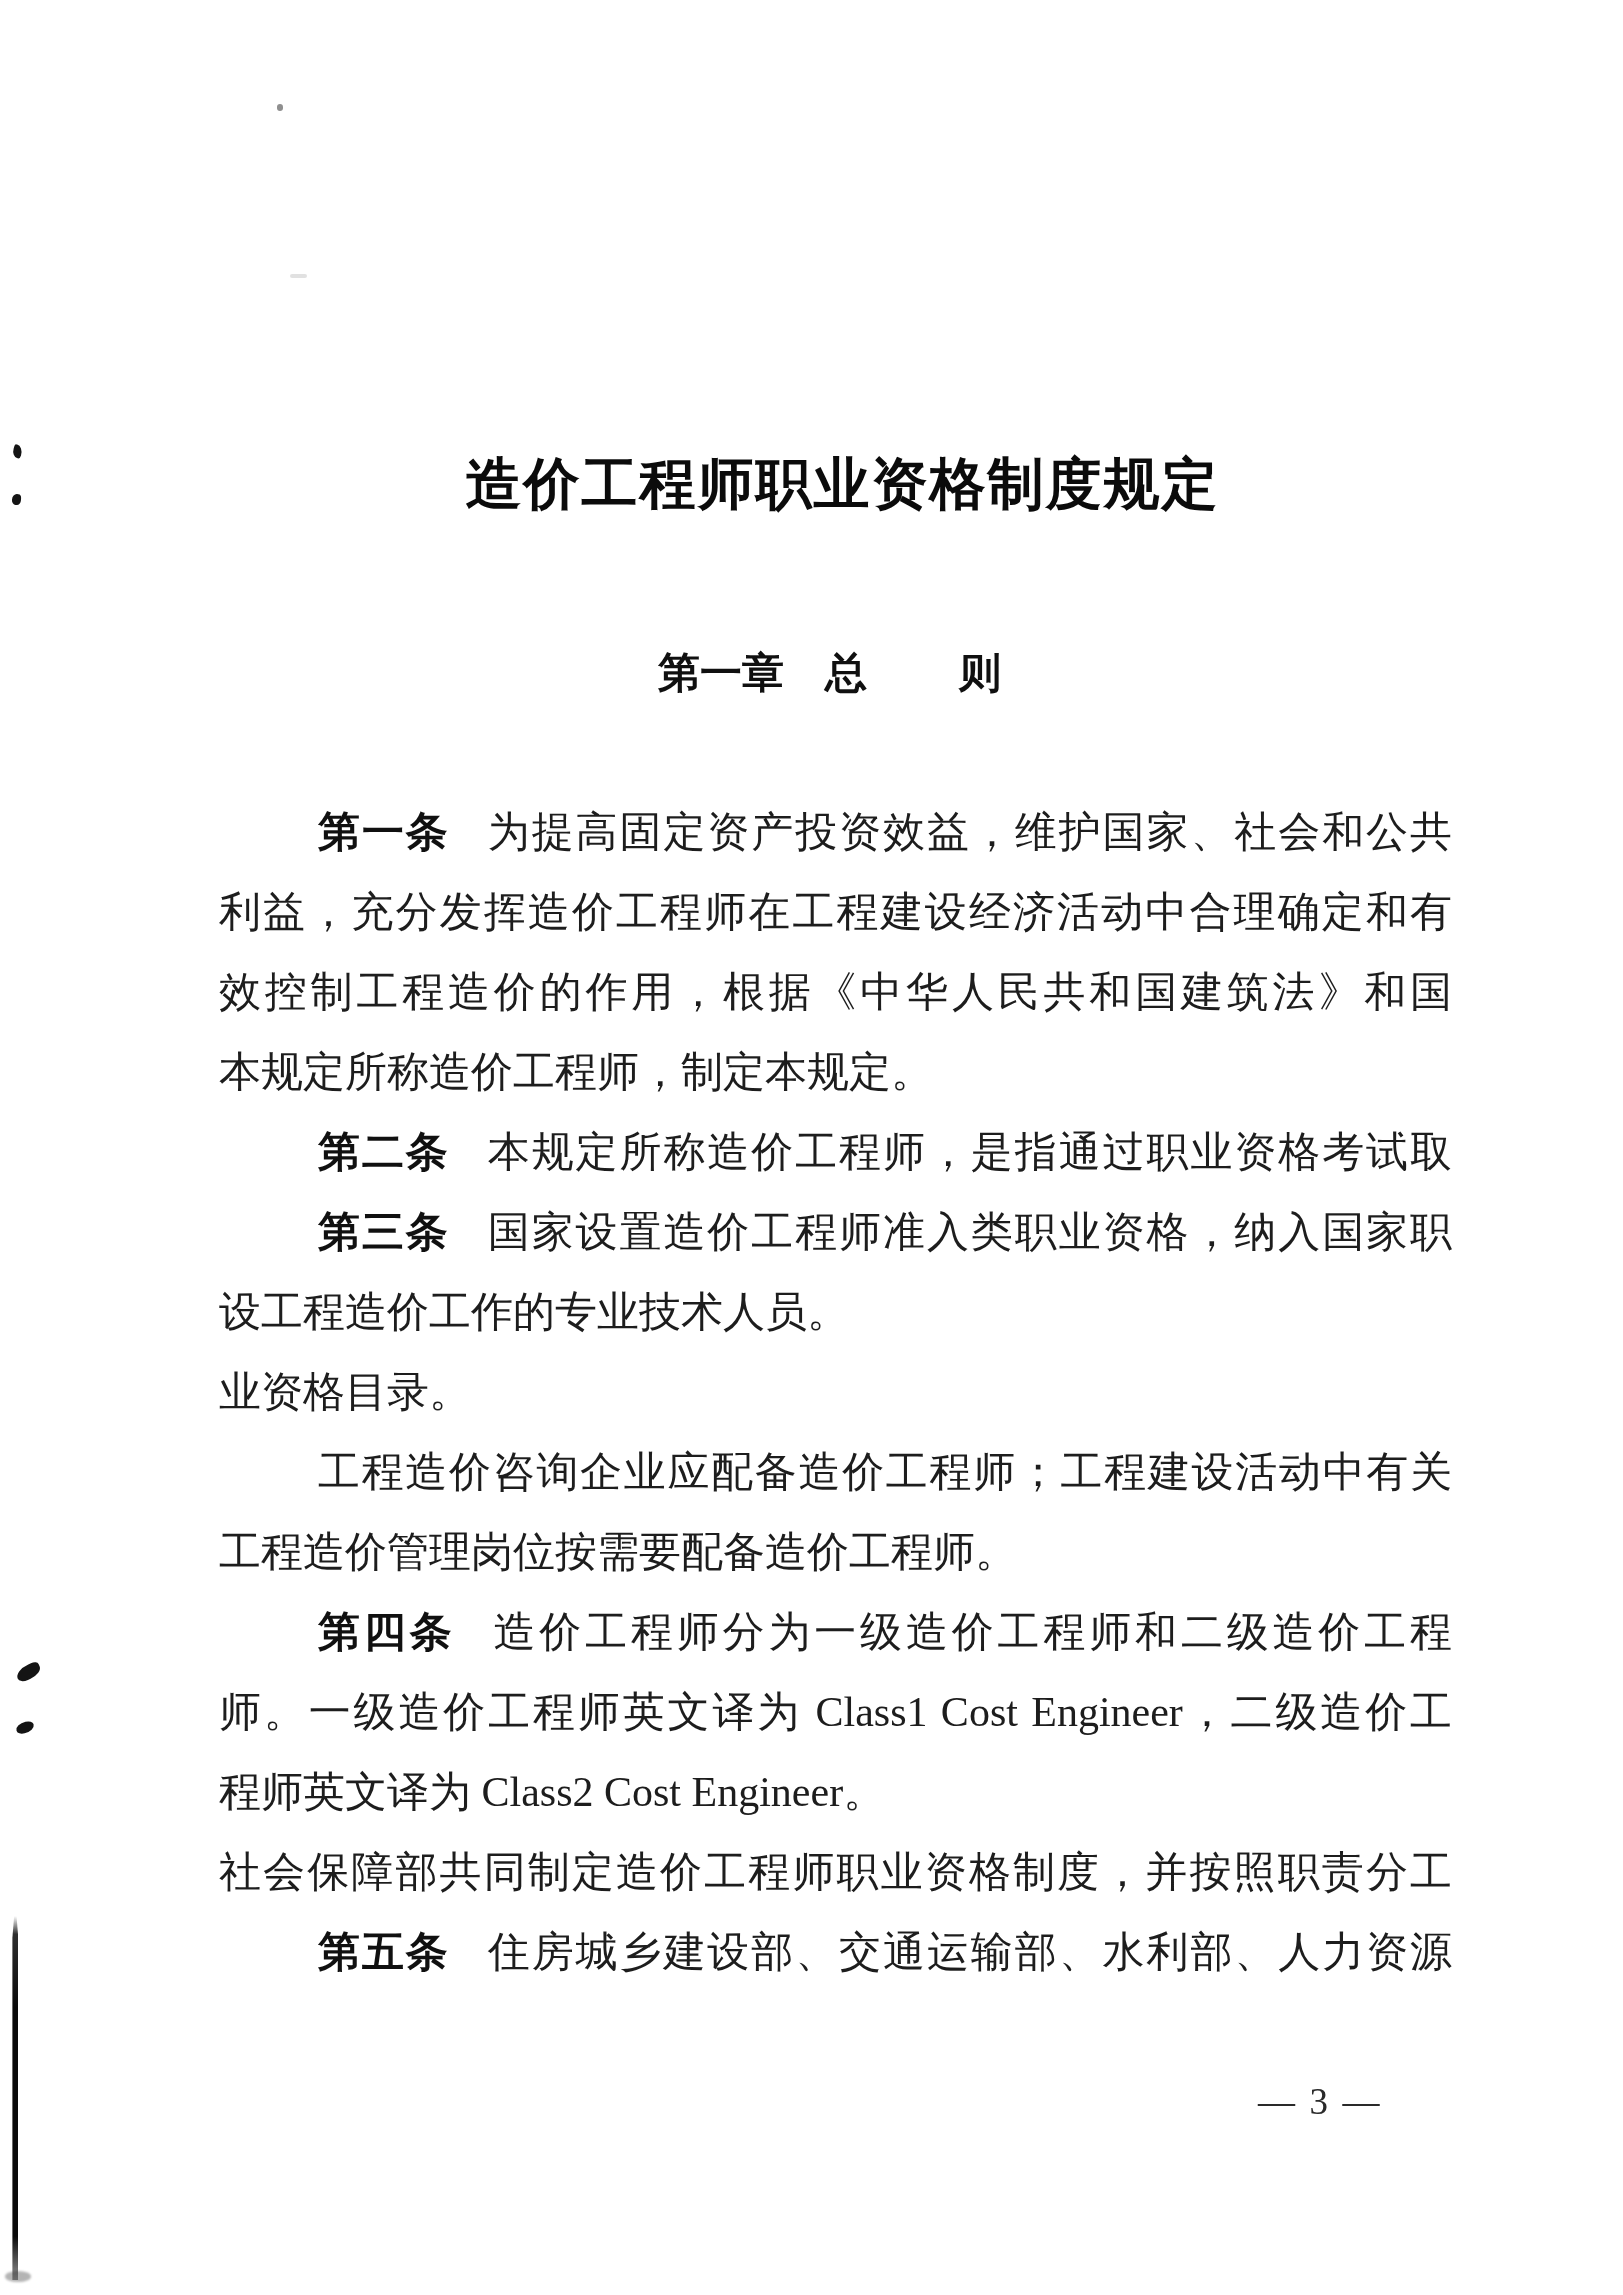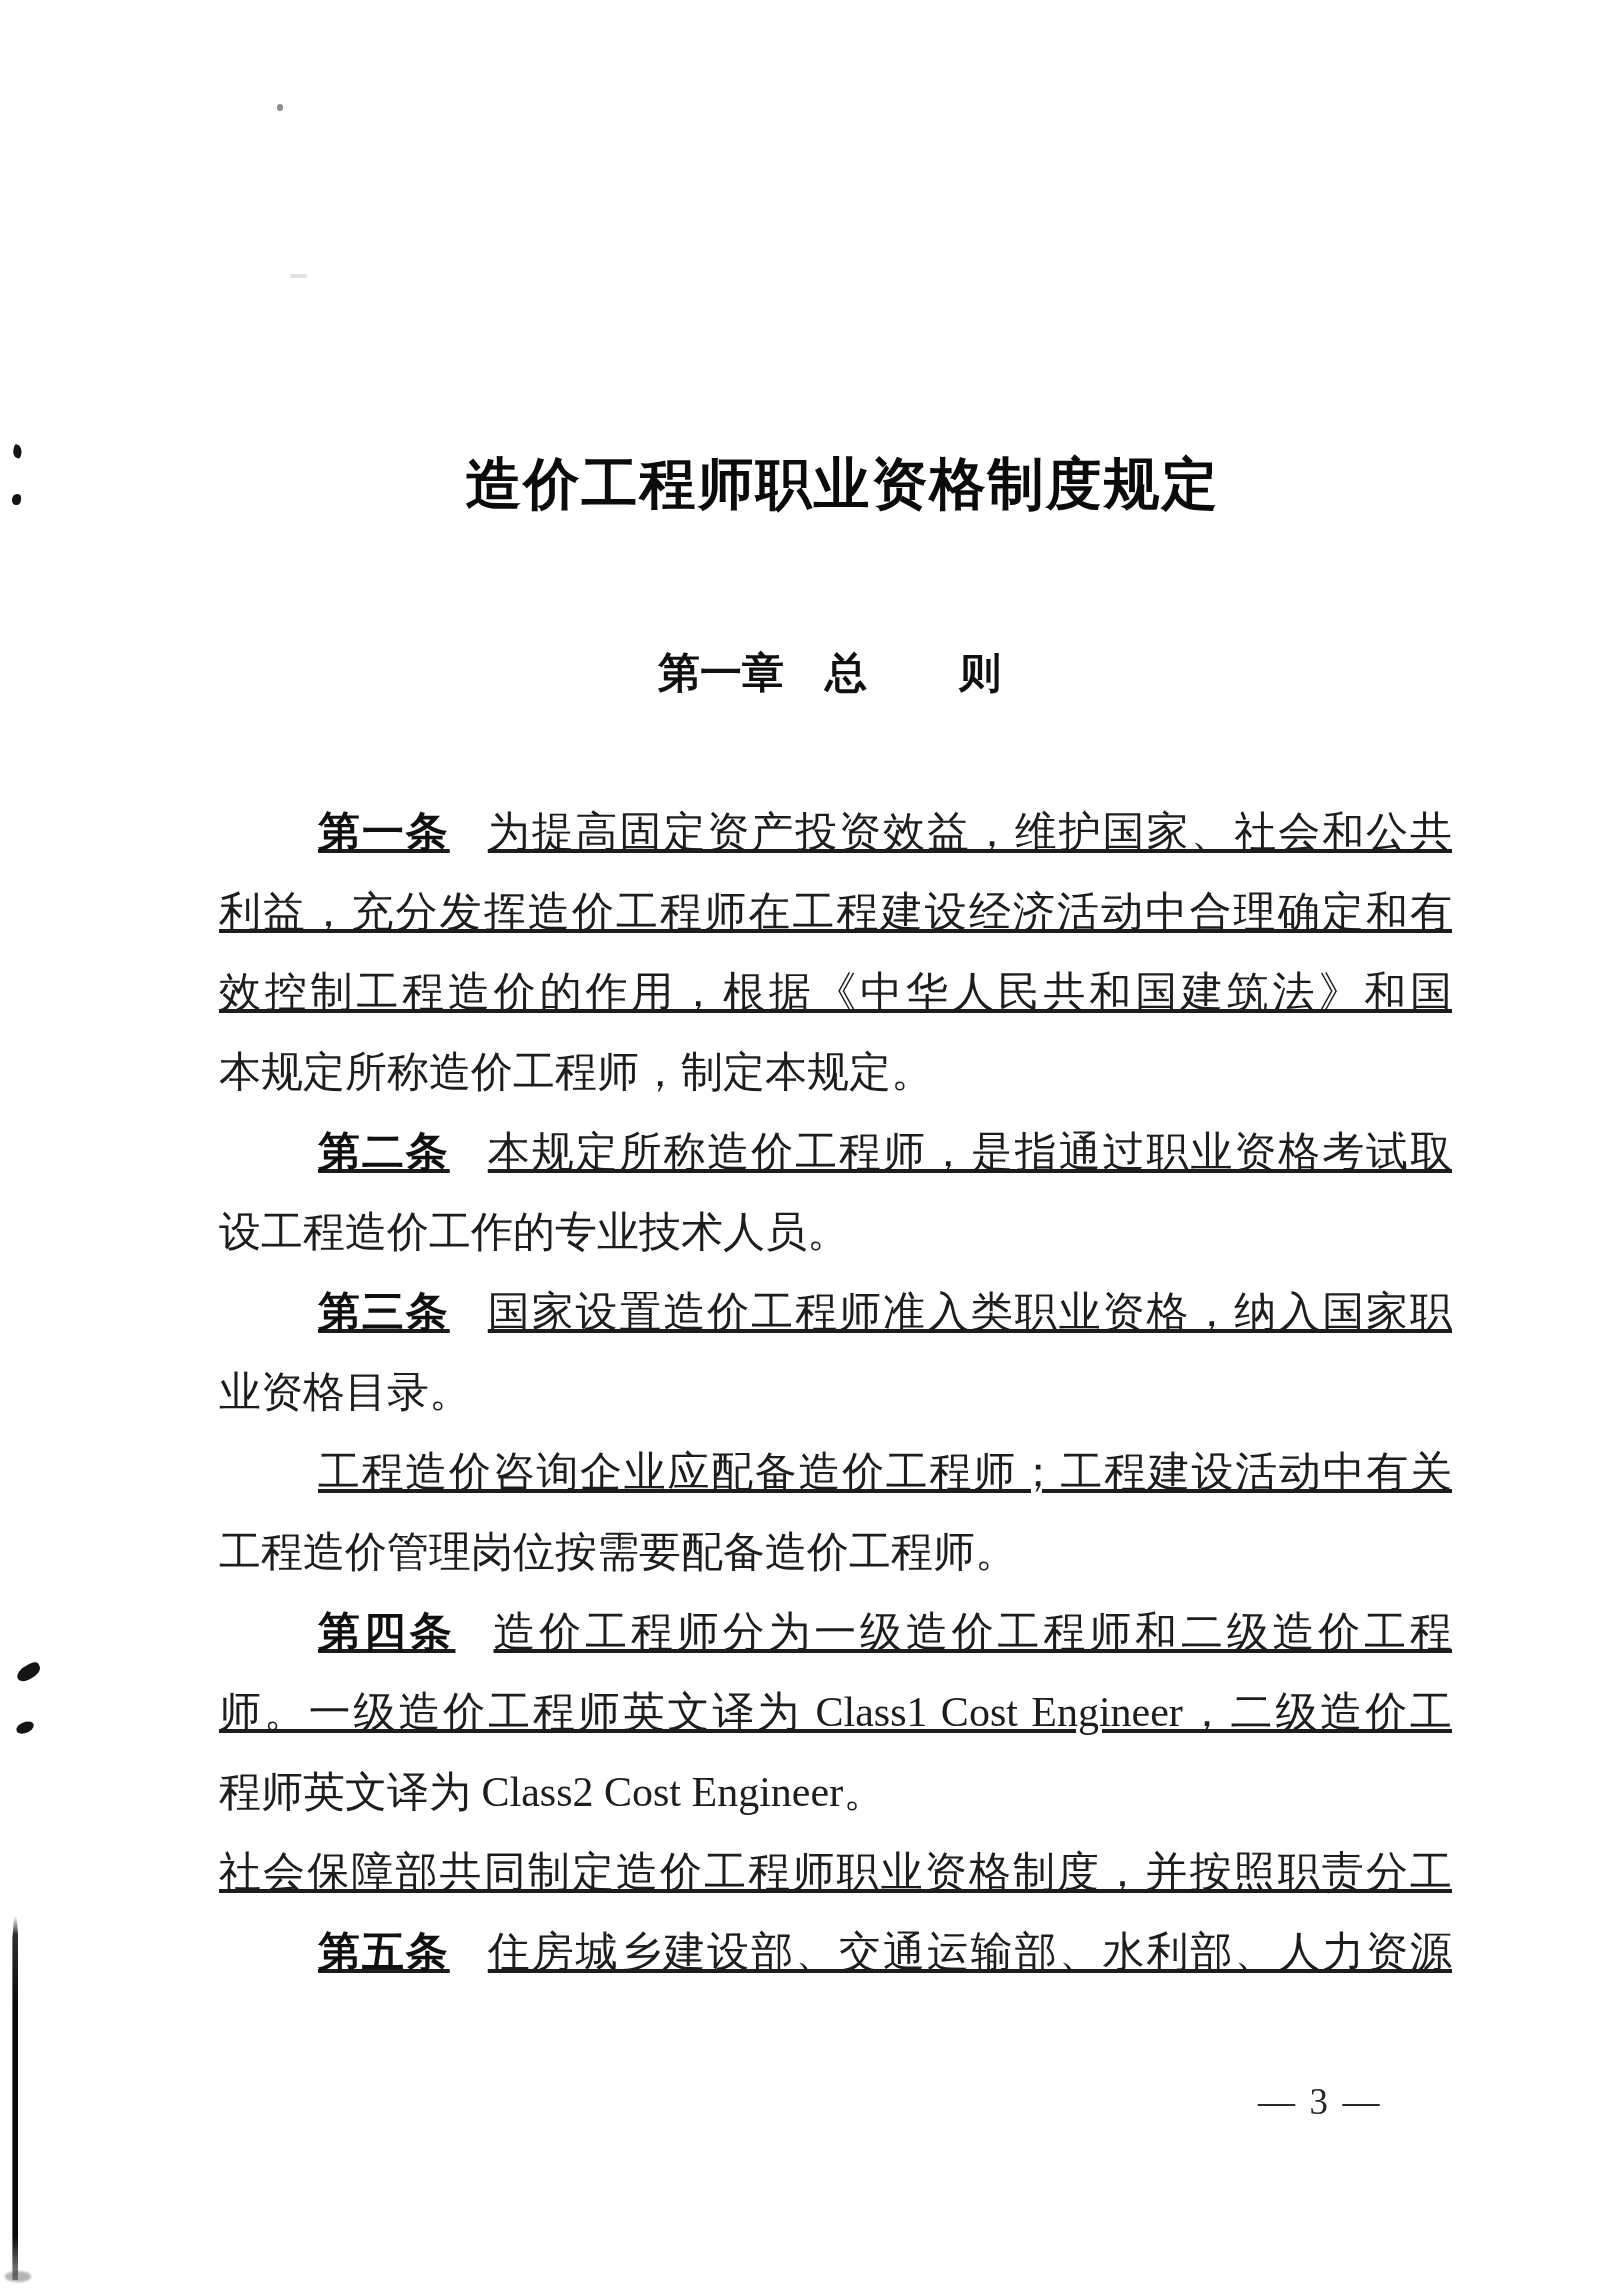--- a/index.html
+++ b/index.html
@@ -49,21 +49,21 @@
   .bodytext {
     position: absolute;
     left: 219px;
     top: 792px;
     width: 1233px;
     font-size: 42px;
     line-height: 80px;
     color: #1d1d1d;
   }
   .line { height: 80px; text-align: justify; }
-  .line.full { text-align-last: justify; text-decoration: underline; }
+  .line.full { text-align-last: justify; }
   .line.indent { padding-left: 99px; }
   .line .lead {
     font-family: "Liberation Sans", sans-serif;
     font-weight: 700;
     color: #101010;
     margin-right: 38px;
   }
 
   
   .pagenum {
@@ -105,22 +105,22 @@
   <div class="chapter">
     <span class="cnum">第一章</span><span class="cw1">总</span><span class="cw2">则</span>
   </div>
 
   <div class="bodytext" id="body-lines">
       <div class="line indent full"><span class="lead">第一条</span><span>为提高固定资产投资效益，维护国家、社会和公共</span></div>
       <div class="line full"><span>利益，充分发挥造价工程师在工程建设经济活动中合理确定和有</span></div>
       <div class="line full"><span>效控制工程造价的作用，根据《中华人民共和国建筑法》和国</span></div>
       <div class="line"><span>本规定所称造价工程师，制定本规定。</span></div>
       <div class="line indent full"><span class="lead">第二条</span><span>本规定所称造价工程师，是指通过职业资格考试取</span></div>
+      <div class="line indent full"><span class="lead">第三条</span><span>国家设置造价工程师准入类职业资格，纳入国家职</span></div>
       <div class="line"><span>设工程造价工作的专业技术人员。</span></div>
-      <div class="line indent full"><span class="lead">第三条</span><span>国家设置造价工程师准入类职业资格，纳入国家职</span></div>
       <div class="line"><span>业资格目录。</span></div>
       <div class="line indent full"><span>工程造价咨询企业应配备造价工程师；工程建设活动中有关</span></div>
       <div class="line"><span>工程造价管理岗位按需要配备造价工程师。</span></div>
       <div class="line indent full"><span class="lead">第四条</span><span>造价工程师分为一级造价工程师和二级造价工程</span></div>
       <div class="line full"><span>师。一级造价工程师英文译为 Class1 Cost Engineer，二级造价工</span></div>
       <div class="line"><span>程师英文译为 Class2 Cost Engineer。</span></div>
       <div class="line full"><span>社会保障部共同制定造价工程师职业资格制度，并按照职责分工</span></div>
       <div class="line indent full"><span class="lead">第五条</span><span>住房城乡建设部、交通运输部、水利部、人力资源</span></div>
     </div>
 

